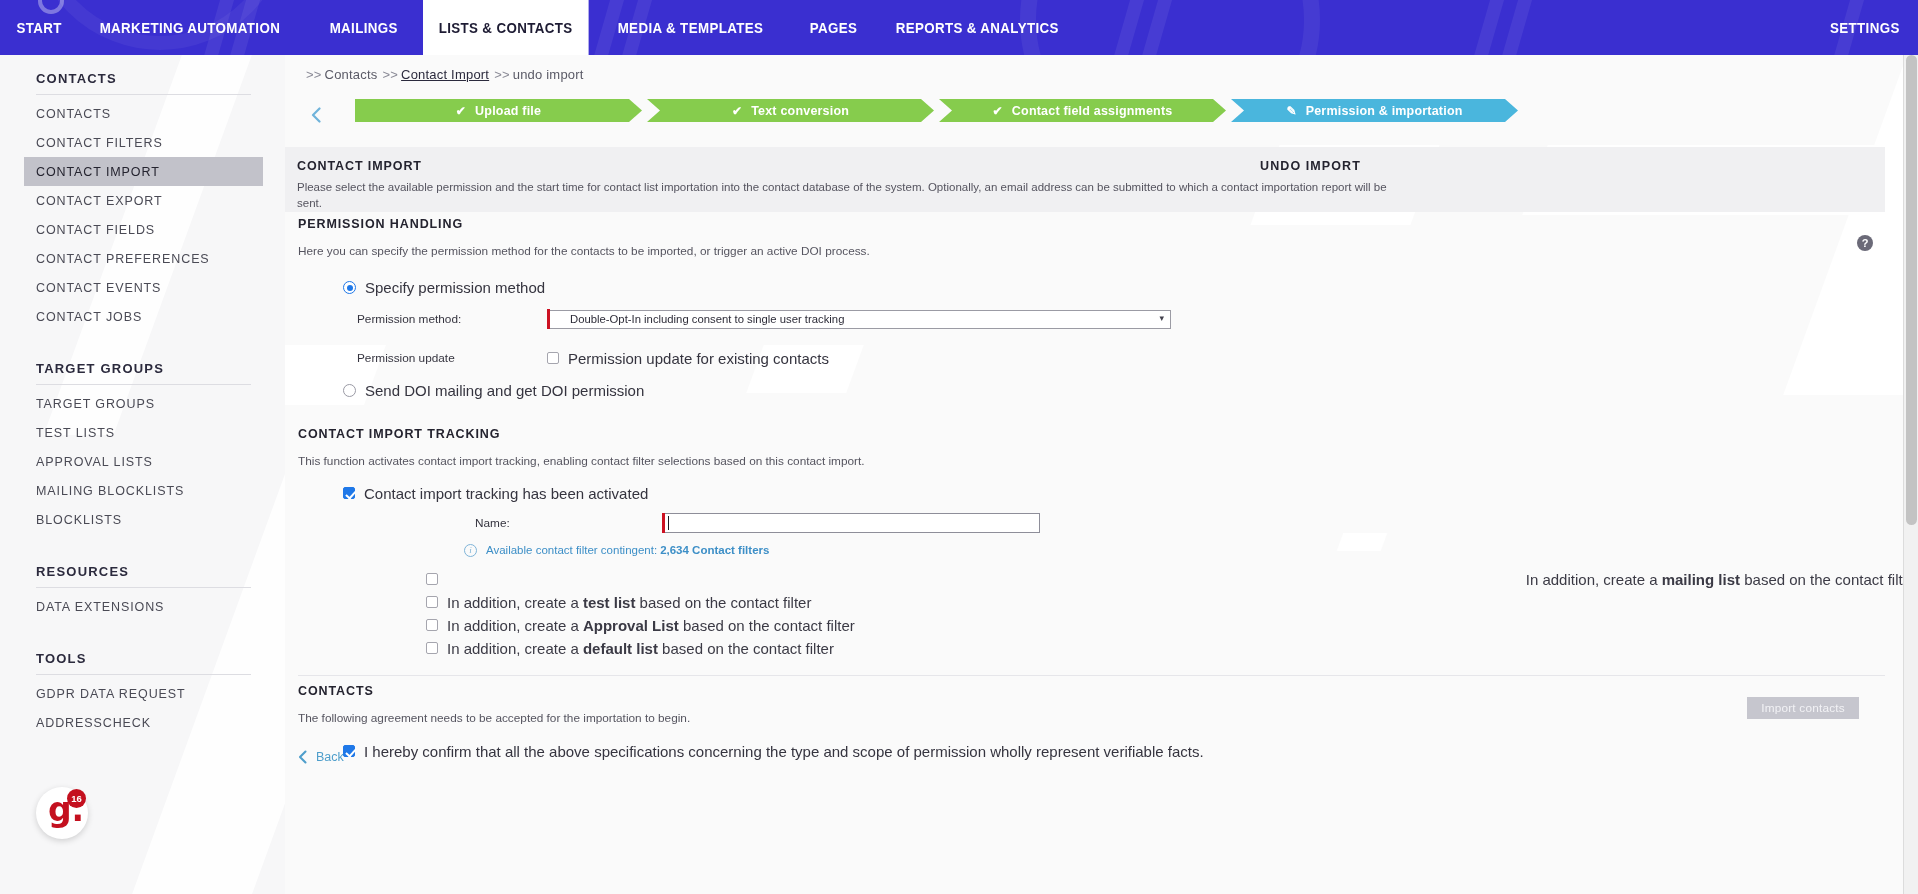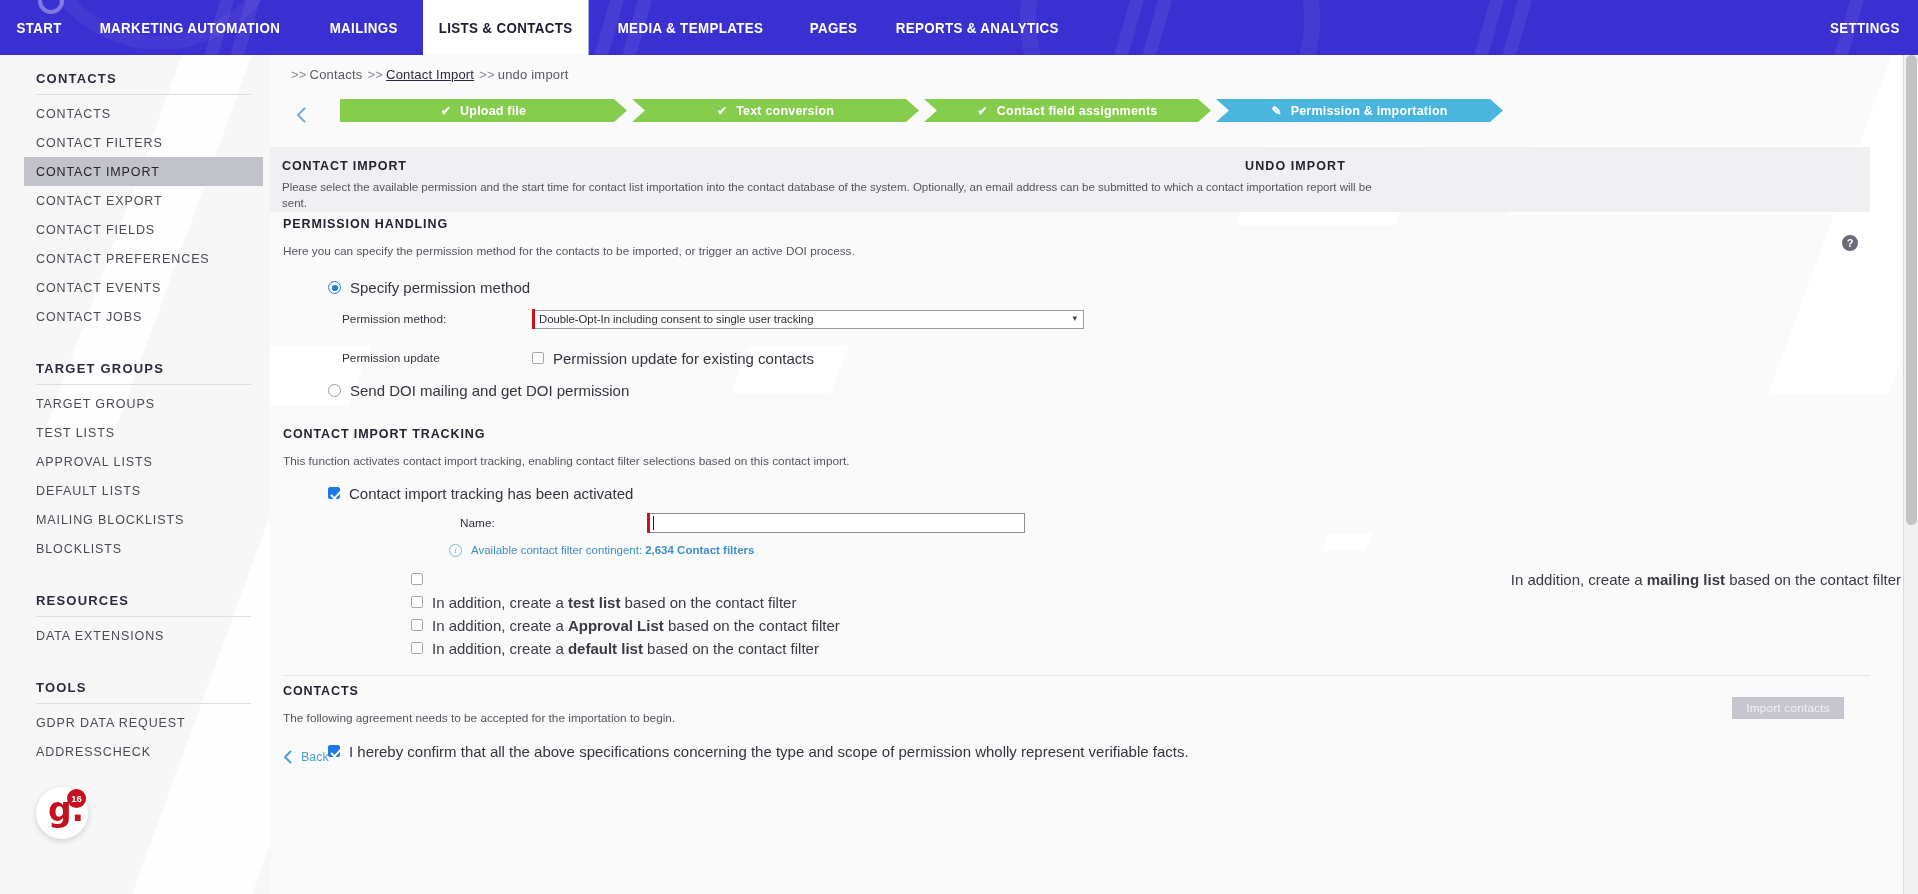--- a/index.html
+++ b/index.html
@@ -102,21 +102,21 @@
   .logo-badge {
     position: absolute; right: 2px; top: 2px;
     width: 19px; height: 19px; border-radius: 50%;
     background: #c4101f; color: #fff; font-size: 9.5px;
     font-weight: bold; display: flex; align-items: center;
     justify-content: center;
   }
 
   
   .main {
-    position: absolute; top: 55px; left: 270px;
+    position: absolute; top: 55px; left: 285px;
     width: 1631px; height: 839px; overflow: hidden;
     background: #fafafa;
   }
   .main-diag {
     position: absolute; pointer-events: none;
     background: #ffffff; transform: skewX(-20deg); opacity: 0.9;
   }
   .breadcrumb {
     position: absolute; left: 16px; top: 12px;
     font-size: 13px; color: #5a5a66; letter-spacing: 0.2px;
@@ -204,25 +204,25 @@
   .lbl.plain { color: #3b3a45; }
 
   .field-label { font-size: 11.8px; color: #35343f; }
 
   .sel-wrap { position: relative; display: inline-block; }
   .req-bar {
     position: absolute; left: 0; top: 0; bottom: 0; width: 3px;
     background: #cc1122; z-index: 2;
   }
   select.sel {
-    width: 552px; height: 19px; font-size: 11.3px;
+    width: 624px; height: 19px; font-size: 11.3px;
     font-family: "Liberation Sans", sans-serif;
     border: 1px solid #9b9ba4; border-left: none;
     background: #fff; color: #2d2c38;
-    padding: 0 4px 0 7px; border-radius: 0;
+    padding: 0 4px 0 23px; border-radius: 0;
     -webkit-appearance: none; appearance: none;
   }
   .sel-arrow {
     position: absolute; right: 7px; top: 4px; pointer-events: none;
     font-size: 9px; color: #44434e;
   }
 
   .txt-wrap { position: relative; display: inline-block; }
   input.txt {
     width: 378px; height: 20px; font-size: 11.5px;
@@ -344,21 +344,20 @@
       <div class="sb-item"><span>CONTACT FIELDS</span></div>
       <div class="sb-item"><span>CONTACT PREFERENCES</span></div>
       <div class="sb-item"><span>CONTACT EVENTS</span></div>
       <div class="sb-item"><span>CONTACT JOBS</span></div>
       <div class="sb-spacer"></div>
       <div class="sb-group-title">TARGET GROUPS</div>
       <div class="sb-rule"></div>
       <div class="sb-item"><span>TARGET GROUPS</span></div>
       <div class="sb-item"><span>TEST LISTS</span></div>
       <div class="sb-item"><span>APPROVAL LISTS</span></div>
-      <div class="sb-item"><span>DEFAULT LISTS</span></div>
       <div class="sb-item"><span>MAILING BLOCKLISTS</span></div>
       <div class="sb-item"><span>BLOCKLISTS</span></div>
       <div class="sb-spacer"></div>
       <div class="sb-group-title">RESOURCES</div>
       <div class="sb-rule"></div>
       <div class="sb-item"><span>DATA EXTENSIONS</span></div>
       <div class="sb-spacer"></div>
       <div class="sb-group-title">TOOLS</div>
       <div class="sb-rule"></div>
       <div class="sb-item"><span>GDPR DATA REQUEST</span></div>

